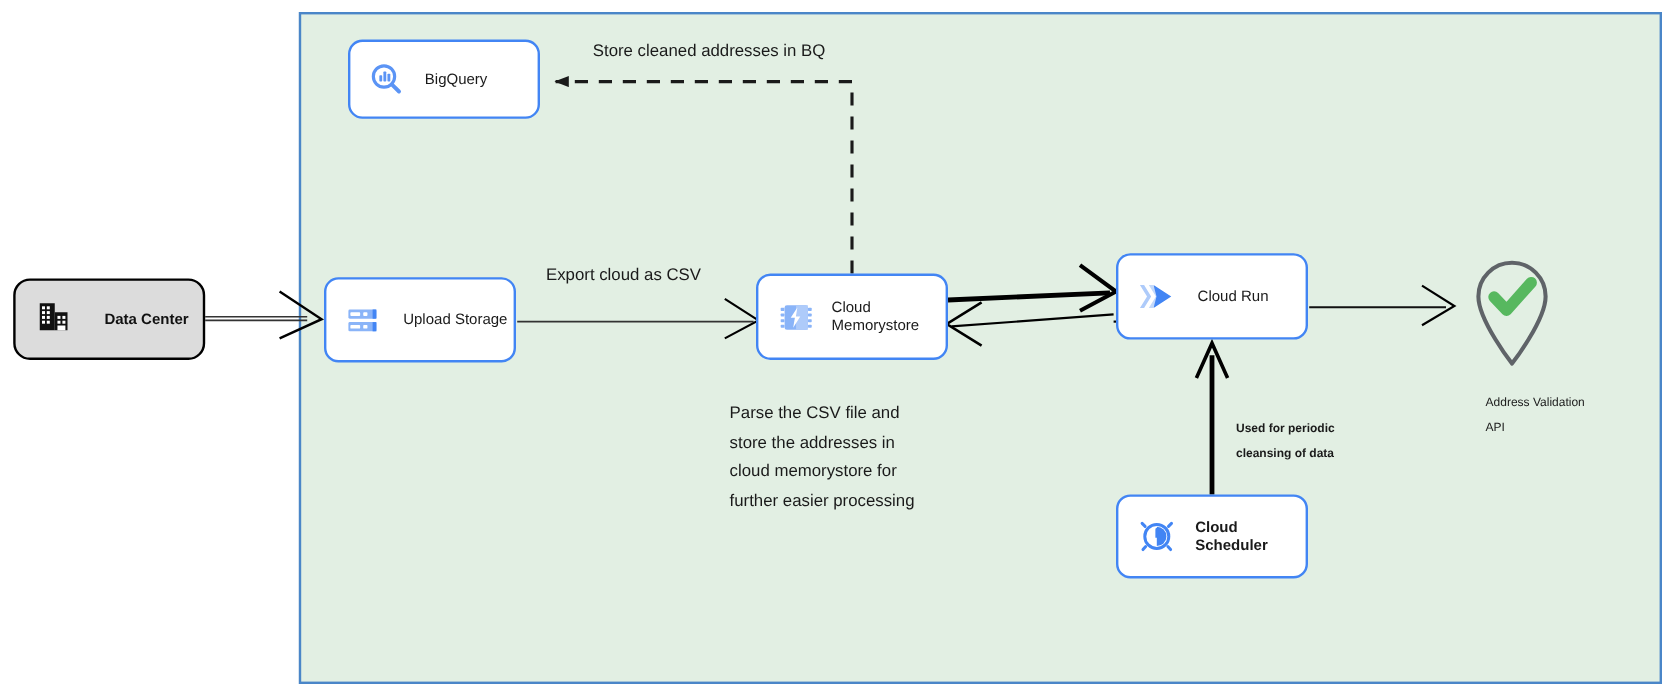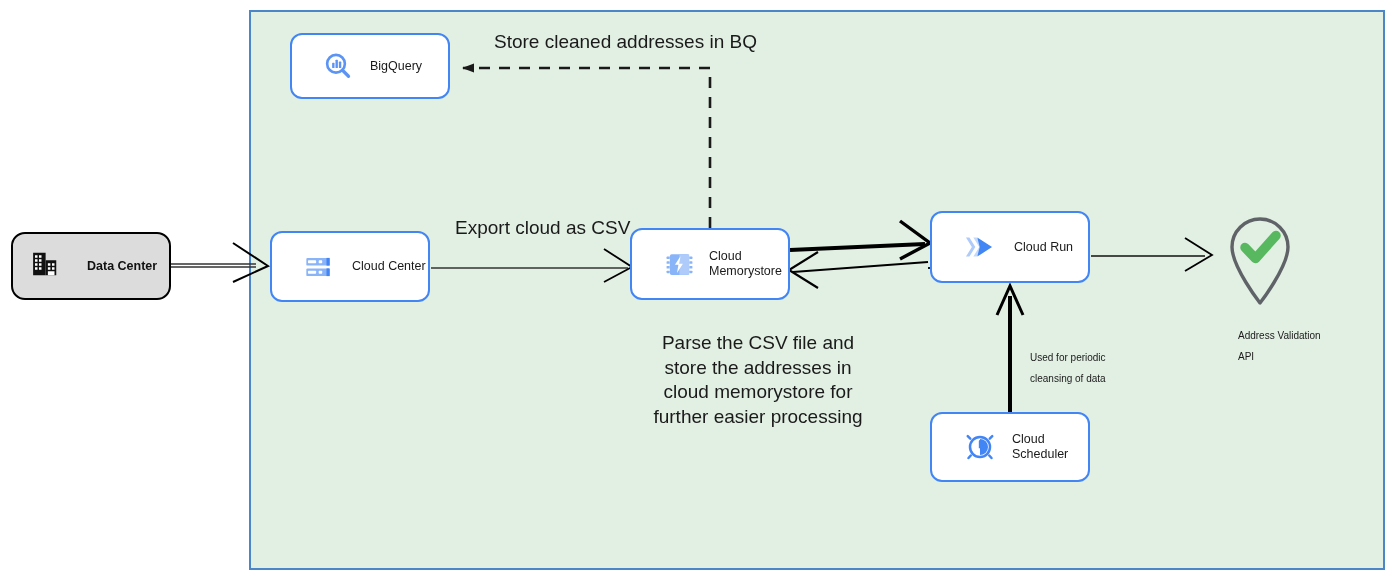--- a/index.html
+++ b/index.html
@@ -10,38 +10,38 @@
   
   .gcp-frame{
     position:absolute;left:249px;top:10px;width:1136px;height:560px;
     background:#e2efe3;border:2px solid #4a86c8;box-sizing:border-box;
   }
 
   
   .node{
     position:absolute;box-sizing:border-box;background:#ffffff;
     border:2px solid #4285f4;border-radius:12px;
-    display:flex;align-items:center;padding-left:16px;
+    display:flex;align-items:center;
   }
   .node .ico{flex:0 0 auto;display:flex;align-items:center;justify-content:center;}
   .node .lbl{
     font-size:12.5px;color:#1a1a1a;line-height:15px;
     white-space:pre-line;
   }
 
   .node-datacenter{
     position:absolute;left:11px;top:232px;width:160px;height:68px;
     background:#dcdcdc;border:2px solid #000000;border-radius:14px;
     box-sizing:border-box;display:flex;align-items:center;font-weight:bold;
   }
   .node-datacenter .lbl{font-size:12.5px;color:#111;}
 
   
   .txt{position:absolute;color:#1a1a1a;white-space:pre-line;}
-  .txt-big{font-size:19px;line-height:24.5px;text-align:center;}
+  .txt-big{font-size:14px;line-height:24.5px;}
   .txt-mid{font-size:10px;line-height:21px;}
 
   
   svg.layer{position:absolute;left:0;top:0;width:1400px;height:580px;
             pointer-events:none;overflow:visible;}
 </style>
 </head>
 <body>
 
 <div id="stage">
@@ -147,21 +147,21 @@
         <rect x="2" y="4.2" width="20" height="6.6" rx="1" fill="#8ab4f8"></rect>
         <rect x="2" y="13.2" width="20" height="6.6" rx="1" fill="#8ab4f8"></rect>
         <rect x="3.4" y="6.2" width="7" height="2.6" rx=".6" fill="#ffffff"></rect>
         <rect x="3.4" y="15.2" width="7" height="2.6" rx=".6" fill="#ffffff"></rect>
         <rect x="12.6" y="6.2" width="3" height="2.6" rx=".6" fill="#ffffff"></rect>
         <rect x="12.6" y="15.2" width="3" height="2.6" rx=".6" fill="#ffffff"></rect>
         <rect x="19.3" y="4.2" width="2.7" height="6.6" fill="#4285f4"></rect>
         <rect x="19.3" y="13.2" width="2.7" height="6.6" fill="#4285f4"></rect>
       </svg>
     </span>
-    <span class="lbl" style="margin-left:18px;">Cloud Center</span>
+    <span class="lbl" style="margin-left:18px;">Upload Storage</span>
   </div>
 
   <div class="node" style="left:630px;top:228px;width:160px;height:72px;">
     <span class="ico" style="width:32px;height:32px;margin-left:15px;">
       <svg width="29" height="29" viewBox="0 0 24 24">
         <g fill="#8ab4f8">
           <rect x="1.3" y="5.4" width="2.6" height="2.1" rx=".5"></rect>
           <rect x="1.3" y="9.3" width="2.6" height="2.1" rx=".5"></rect>
           <rect x="1.3" y="13.2" width="2.6" height="2.1" rx=".5"></rect>
           <rect x="1.3" y="17.1" width="2.6" height="2.1" rx=".5"></rect>
@@ -195,39 +195,39 @@
       <svg width="30" height="30" viewBox="0 0 24 24">
         <path d="M4.2,5.3 L2.2,3.3" stroke="#4285f4" stroke-width="2" stroke-linecap="round"></path>
         <path d="M19.8,5.3 L21.8,3.3" stroke="#4285f4" stroke-width="2" stroke-linecap="round"></path>
         <path d="M4.6,18.8 L2.8,20.8" stroke="#4285f4" stroke-width="2" stroke-linecap="round"></path>
         <path d="M19.4,18.8 L21.2,20.8" stroke="#4285f4" stroke-width="2" stroke-linecap="round"></path>
         <circle cx="12" cy="12" r="8" fill="none" stroke="#4285f4" stroke-width="2"></circle>
         <path d="M12,5.6 A6.4,6.4 0 0,1 12,18.4 Z" fill="#4285f4"></path>
         <path d="M12,7.4 L12,12 L15.4,12" fill="none" stroke="#4285f4" stroke-width="1.9" stroke-linecap="round"></path>
       </svg>
     </span>
-    <span class="lbl" style="margin-left:16px;">Cloud Scheduler</span>
+    <span class="lbl" style="margin-left:16px;font-weight:bold;">Cloud Scheduler</span>
   </div>
 
   <div style="position:absolute;left:1220px;top:207px;width:80px;height:100px;">
     <span style="display:block;">
       <svg width="80" height="100" viewBox="0 0 80 100">
         <path d="M40,96 C40,96 12,60 12,40 A28,28 0 1,1 68,40 C68,60 40,96 40,96 Z" fill="none" stroke="#5f6368" stroke-width="3.4" stroke-linejoin="round"></path>
         <path d="M25,40.5 L35.5,51.5 L56,28.5" fill="none" stroke="#57b85f" stroke-width="9.5" stroke-linecap="round" stroke-linejoin="round"></path>
       </svg>
     </span>
   </div>
   <div class="txt txt-mid" style="left:1238px;top:325px;width:160px;">Address Validation
 API</div>
 
   <div class="txt txt-big" style="left:494px;top:30px;">Store cleaned addresses in BQ</div>
 
   <div class="txt txt-big" style="left:455px;top:216px;">Export cloud as CSV</div>
 
-  <div class="txt txt-mid" style="left:1030px;top:347px;width:220px;">Used for periodic
+  <div class="txt txt-mid" style="left:1030px;top:347px;width:220px;font-weight:bold;">Used for periodic
 cleansing of data</div>
 
 
   <div class="txt txt-big" style="left:608px;top:331px;width:300px;">Parse the CSV file and
 store the addresses in
 cloud  memorystore for
 further easier processing</div>
 
 </div>
 

